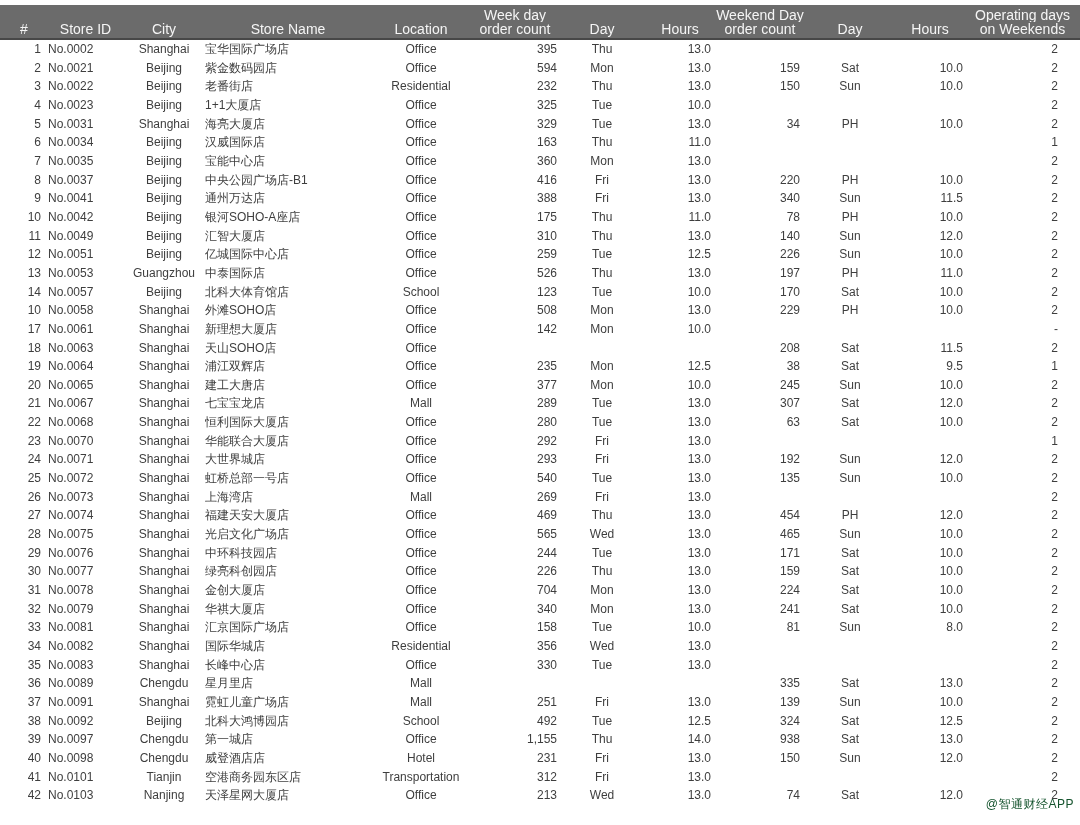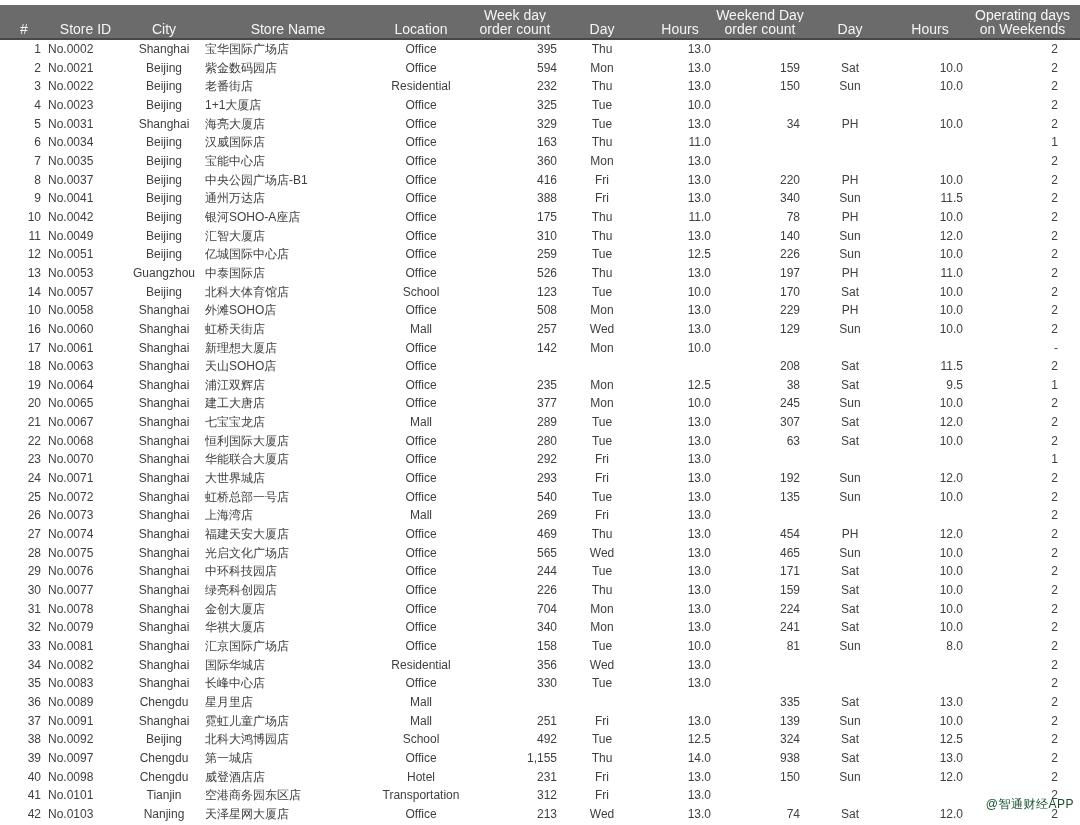--- a/index.html
+++ b/index.html
@@ -356,34 +356,20 @@
         <td>Office</td>
         <td>508</td>
         <td>Mon</td>
         <td>13.0</td>
         <td>229</td>
         <td>PH</td>
         <td>10.0</td>
         <td>2</td>
       </tr>
       <tr>
-        <td>16</td>
-        <td>No.0060</td>
-        <td>Shanghai</td>
-        <td>虹桥天街店</td>
-        <td>Mall</td>
-        <td>257</td>
-        <td>Wed</td>
-        <td>13.0</td>
-        <td>129</td>
-        <td>Sun</td>
-        <td>10.0</td>
-        <td>2</td>
-      </tr>
-      <tr>
         <td>17</td>
         <td>No.0061</td>
         <td>Shanghai</td>
         <td>新理想大厦店</td>
         <td>Office</td>
         <td>142</td>
         <td>Mon</td>
         <td>10.0</td>
         <td></td>
         <td></td>

